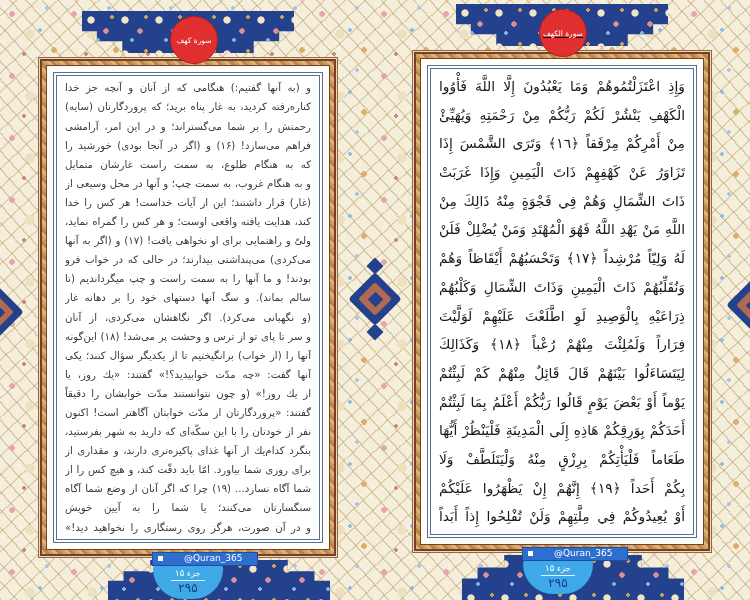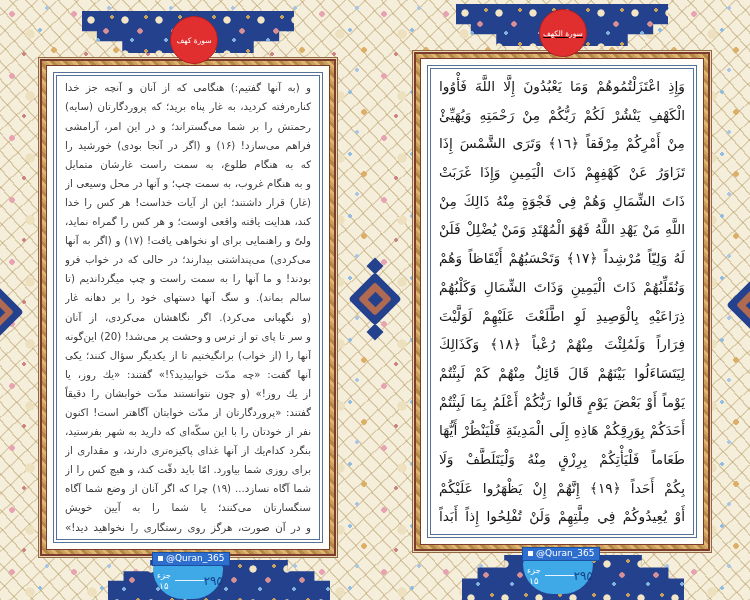--- a/index.html
+++ b/index.html
@@ -49,24 +49,24 @@
       display:flex;flex-direction:column;justify-content:center;}
 
   .textcol{direction:rtl;padding:2px 8px;}
   .fa-line{font-size:10.2px;color:#3b3b3b;line-height:19.1px;height:19.1px;
     text-align:justify;text-align-last:justify;overflow:hidden;}
   .ar-line{font-size:13.8px;color:#18181a;line-height:28.7px;height:28.7px;
     text-align:justify;text-align-last:justify;overflow:hidden;}
 
   
   .handle-bar{position:absolute;background:#2e6ecf;border:1px solid #1c4fa0;color:#fff;
-    font-size:9px;line-height:11px;padding:0 5px 1px 5px;display:flex;align-items:center;gap:3px;z-index:6;}
+    font-size:9px;line-height:11px;padding:0 15px 1px 5px;display:flex;align-items:center;gap:21px;z-index:6;}
   .handle-bar .sq{width:5px;height:5px;background:#fff;display:inline-block;}
   .juz-badge{position:absolute;width:70px;height:37px;background:#3fa9e8;
-    border-radius:8px 8px 35px 35px;z-index:5;display:flex;flex-direction:row;align-items:center;justify-content:center;text-align:center;}
+    border-radius:8px 8px 35px 35px;z-index:5;display:flex;flex-direction:column;align-items:center;justify-content:center;}
   .juz-badge .juz{color:#ffffff;font-size:8.5px;line-height:11px;direction:rtl;}
   .juz-badge .rule{width:34px;height:1px;background:#e8f4fd;margin:1px 0;}
   .juz-badge .pg{color:#173f86;font-size:12px;font-weight:normal;line-height:12px;}
 
   
   .motif{position:absolute;width:54px;height:54px;display:flex;align-items:center;justify-content:center;}
   .motif .d1{position:absolute;width:38px;height:38px;background:#24418d;transform:rotate(45deg);border-radius:4px;}
   .motif .d2{position:absolute;width:24px;height:24px;background:#b06a51;transform:rotate(45deg);border-radius:3px;}
   .motif .d3{position:absolute;width:11px;height:11px;background:#24418d;transform:rotate(45deg);}
   .motif .tip{position:absolute;width:12px;height:12px;background:#24418d;transform:rotate(45deg);}
@@ -117,21 +117,21 @@
                     <div class="fa-line">فراهم مى‌سازد! (۱۶) و (اگر در آنجا بودى) خورشيد را مى‌ديدى</div>
                     <div class="fa-line">كه به هنگام طلوع، به سمت راست غارشان متمايل مى‌گردد؛</div>
                     <div class="fa-line">و به هنگام غروب، به سمت چپ؛ و آنها در محل وسيعى از آن</div>
                     <div class="fa-line">(غار) قرار داشتند؛ اين از آيات خداست! هر كس را خدا هدايت</div>
                     <div class="fa-line">كند، هدايت يافته واقعى اوست؛ و هر كس را گمراه نمايد، هرگز</div>
                     <div class="fa-line">ولىّ و راهنمايى براى او نخواهى يافت! (۱۷) و (اگر به آنها نگاه</div>
                     <div class="fa-line">مى‌كردى) مى‌پنداشتى بيدارند؛ در حالى كه در خواب فرو رفته</div>
                     <div class="fa-line">بودند! و ما آنها را به سمت راست و چپ ميگردانديم (تا بدنشان</div>
                     <div class="fa-line">سالم بماند). و سگ آنها دستهاى خود را بر دهانه غار گشوده بود</div>
                     <div class="fa-line">(و نگهبانى مى‌كرد). اگر نگاهشان مى‌كردى، از آنان مى‌گريختى؛</div>
-                    <div class="fa-line">و سر تا پاى تو از ترس و وحشت پر مى‌شد! (20) اين‌گونه</div>
+                    <div class="fa-line">و سر تا پاى تو از ترس و وحشت پر مى‌شد! (۱۸) اين‌گونه</div>
                     <div class="fa-line">آنها را (از خواب) برانگيختيم تا از يكديگر سؤال كنند؛ يكى از</div>
                     <div class="fa-line">آنها گفت: «چه مدّت خوابيديد؟!» گفتند: «يك روز، يا بخشى</div>
                     <div class="fa-line">از يك روز!» (و چون نتوانستند مدّت خوابشان را دقيقاً بدانند)</div>
                     <div class="fa-line">گفتند: «پروردگارتان از مدّت خوابتان آگاهتر است! اكنون يك</div>
                     <div class="fa-line">نفر از خودتان را با اين سكّه‌اى كه داريد به شهر بفرستيد، تا</div>
                     <div class="fa-line">بنگرد كدام‌يك از آنها غذاى پاكيزه‌ترى دارند، و مقدارى از آن</div>
                     <div class="fa-line">براى روزى شما بياورد. امّا بايد دقّت كند، و هيچ كس را از وضع</div>
                     <div class="fa-line">شما آگاه نسازد... (۱۹) چرا كه اگر آنان از وضع شما آگاه شوند،</div>
                     <div class="fa-line">سنگسارتان مى‌كنند؛ يا شما را به آيين خويش بازمى‌گردانند؛</div>
                     <div class="fa-line">و در آن صورت، هرگز روى رستگارى را نخواهيد ديد!» (۲۰)</div>

